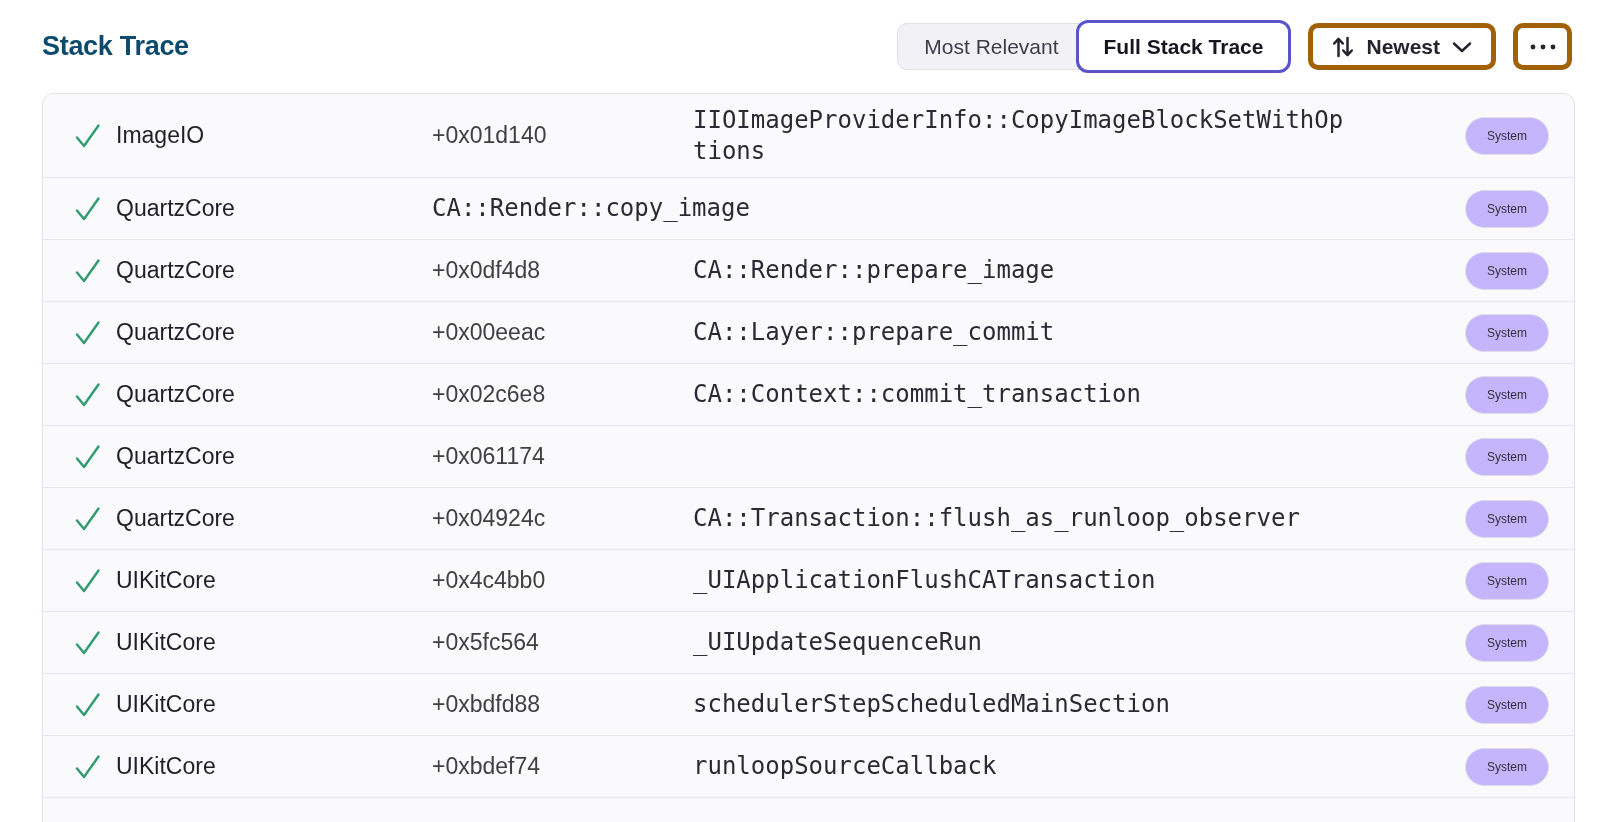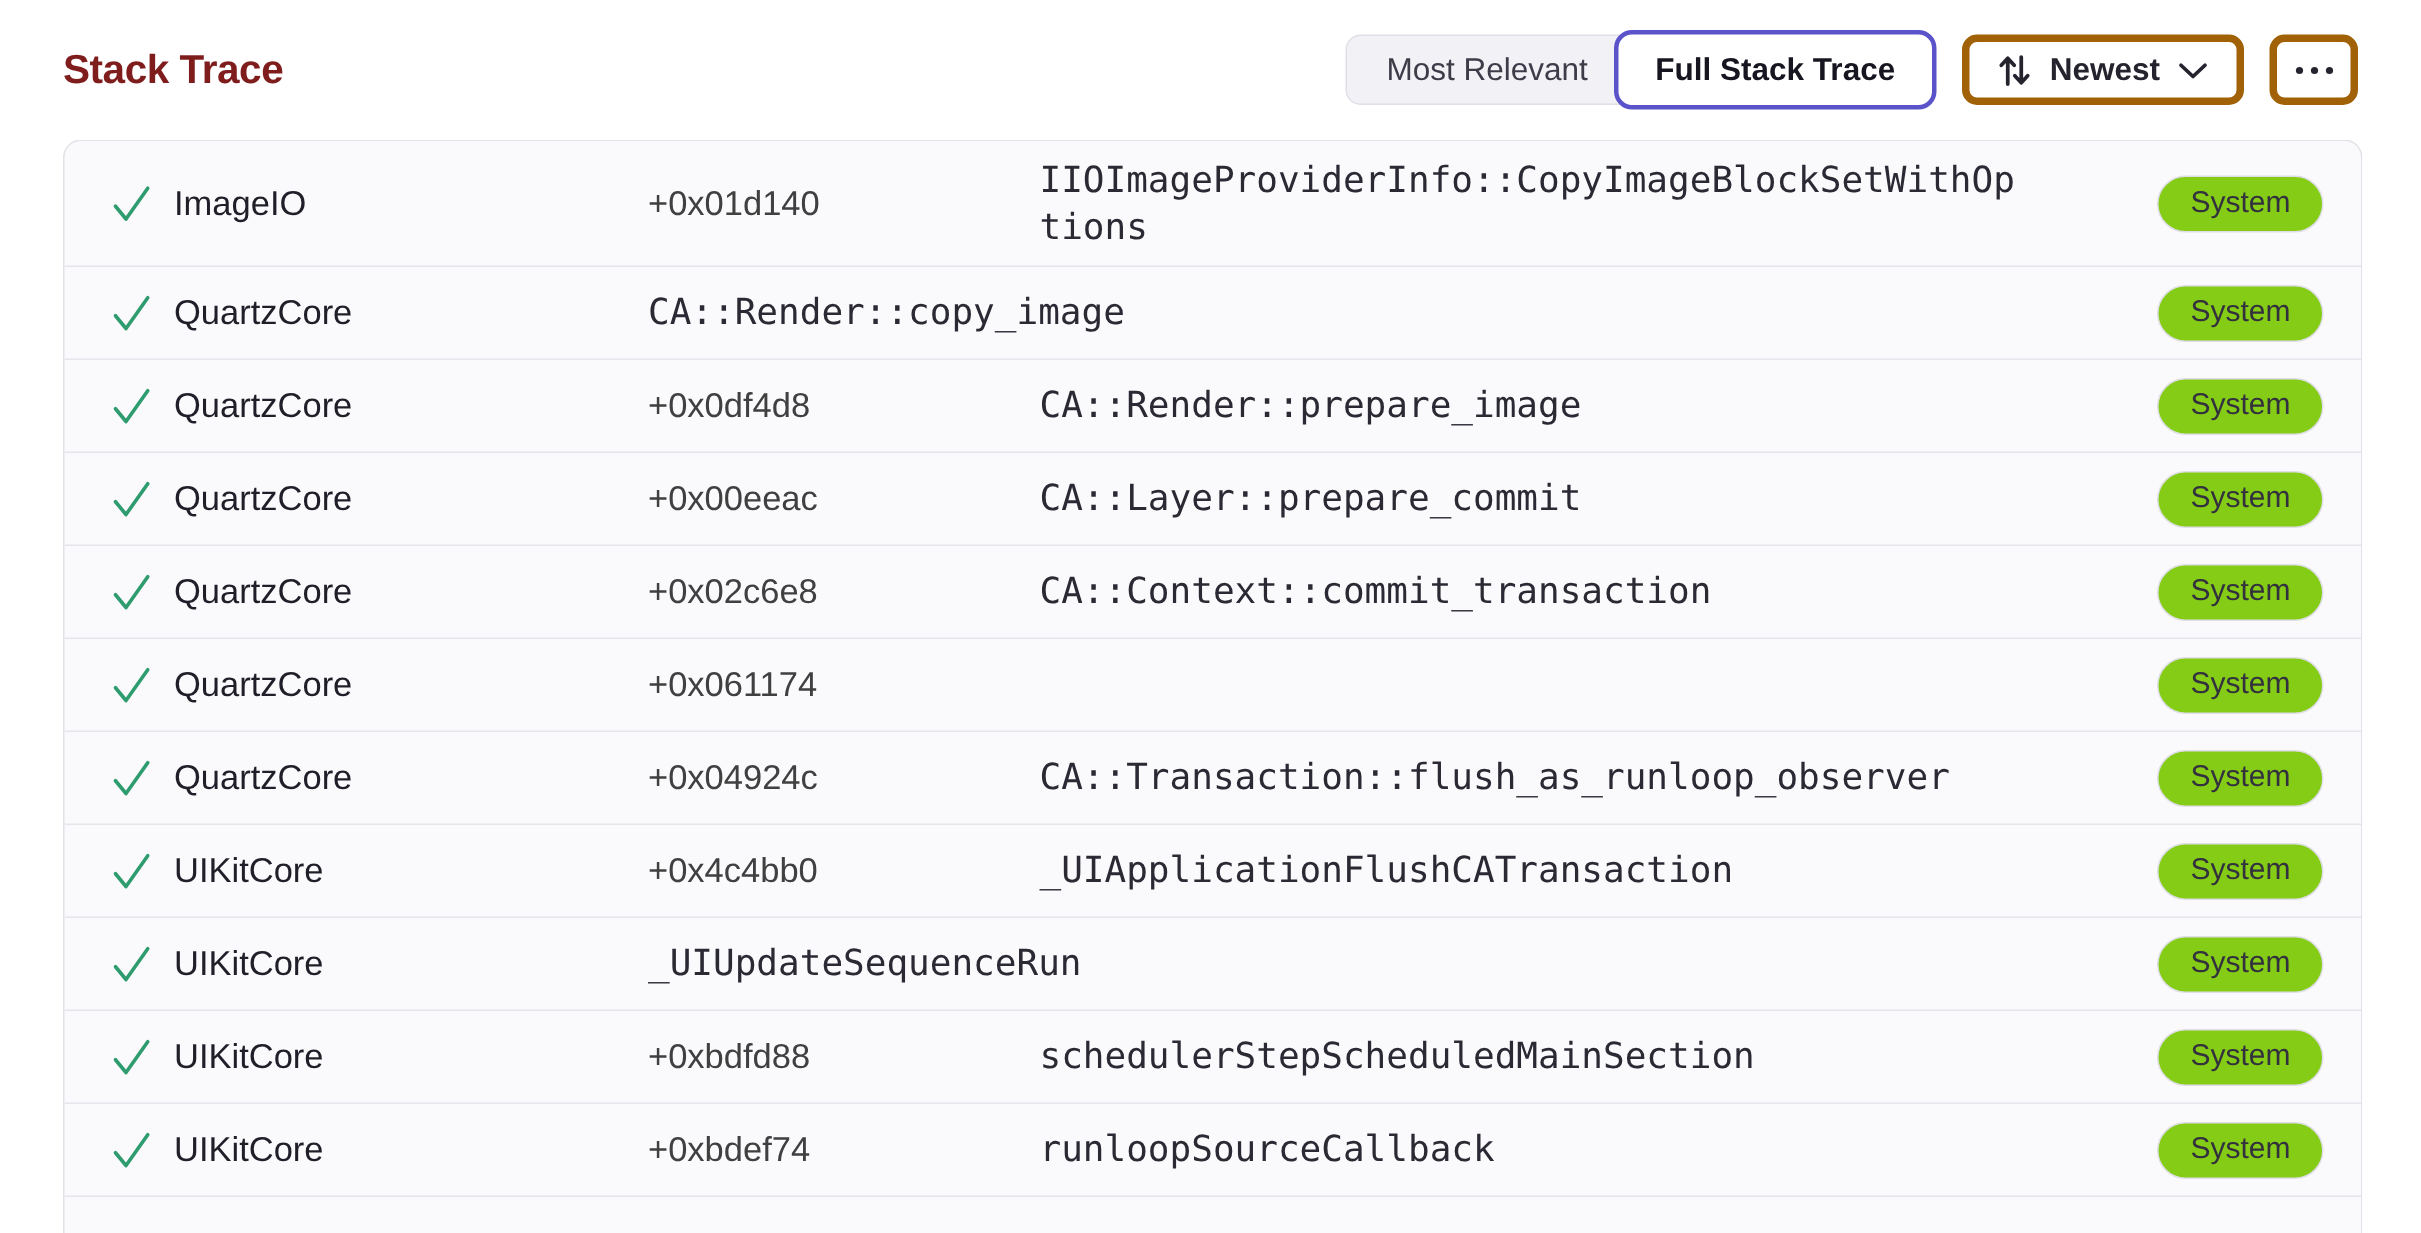--- a/index.html
+++ b/index.html
@@ -17,21 +17,21 @@
     width: 1614px; height: 93px;
     display: flex;
     align-items: center;
     justify-content: space-between;
     padding: 0 42px;
   }
   .page-title {
     font-size: 27px;
     font-weight: 700;
     letter-spacing: -0.3px;
-    color: #7f1d1d;
+    color: #0c4a6e;
   }
   .toolbar-right {
     display: flex;
     align-items: center;
     gap: 17px;
   }
   .segmented { display: flex; align-items: center; }
   .seg-btn {
     height: 47px;
     padding: 0 30px 0 26px;
@@ -140,24 +140,24 @@
     margin-left: auto;
     padding-right: 25px;
     display: flex;
     align-items: center;
   }
   .badge {
     display: inline-flex;
     align-items: center;
     height: 38px;
     padding: 0 21px;
-    background: #84cc16;
+    background: #c4b5fd;
     border: 1px solid #dfdee6;
     border-radius: 19px;
-    font-size: 20px;
+    font-size: 12px;
     color: #33313d;
     white-space: nowrap;
   }
 </style>
 </head>
 <body>
 
 <div class="toolbar">
   <div class="page-title">Stack Trace</div>
   <div class="toolbar-right">
@@ -334,20 +334,21 @@
 
   <div class="trace-row">
     <div class="cell-check">
       <span class="icon">
         <svg width="33" height="34" viewBox="0 0 33 34" fill="none">
           <path d="M6 18.5 L13 27 L27.5 6.5" stroke="#2e9c6e" stroke-width="2.4" fill="none" stroke-linecap="round" stroke-linejoin="round"></path>
         </svg>
       </span>
     </div>
     <div class="cell-lib">UIKitCore</div>
+    <div class="cell-addr">+0x5fc564</div>
     <div class="cell-fn">
         <span>_UIUpdateSequenceRun</span>
       </div>
     <div class="cell-badge">
       <span class="badge">System</span>
     </div>
   </div>
 
   <div class="trace-row">
     <div class="cell-check">

